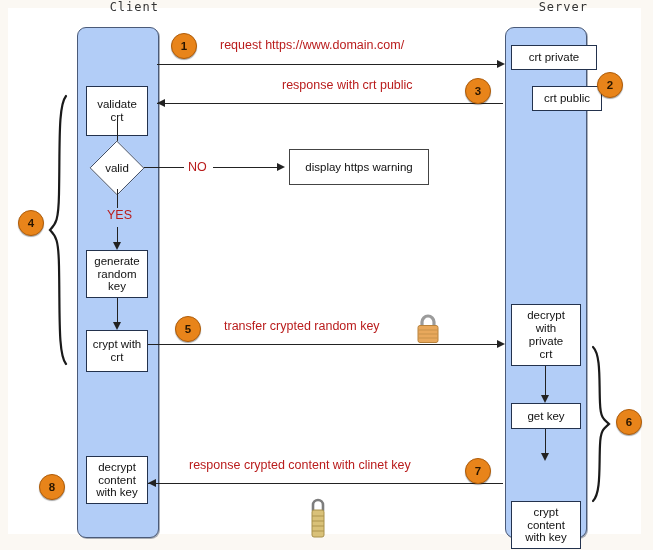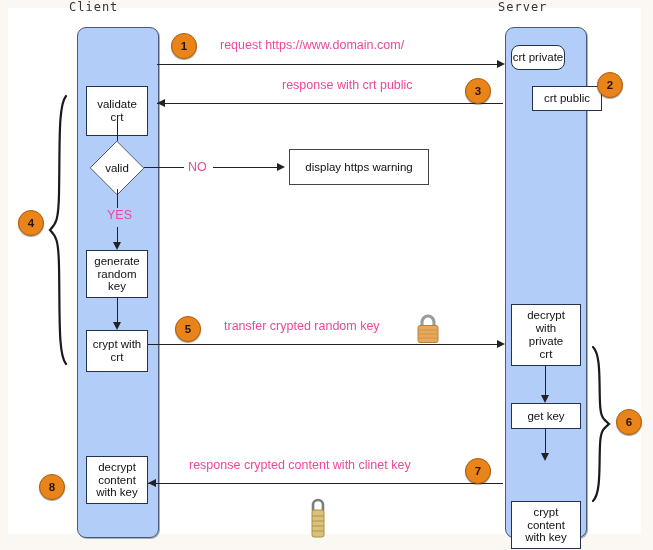--- a/index.html
+++ b/index.html
@@ -20,21 +20,21 @@
   .lbl{
     position:absolute;
     color:#1a1a1a;
     white-space:nowrap;
     line-height:1.12;
   }
   
   .actor-title{
     font-family:"DejaVu Sans Mono","Liberation Mono",monospace;
     font-size:12px;letter-spacing:1px;color:#333;
-    text-align:left;
+    text-align:right;
   }
   
   .lifeline{
     position:absolute;
     background:#b2cdf7;
     border:1.5px solid #4a5a78;
     border-radius:9px;
     box-shadow:1px 1px 0 rgba(90,100,120,.5);
   }
   
@@ -89,21 +89,21 @@
     position:absolute;width:0;height:0;
     border-top:4.5px solid transparent;border-bottom:4.5px solid transparent;
     border-right:8px solid #222;
   }
   .arrow-d{
     position:absolute;width:0;height:0;
     border-left:4.5px solid transparent;border-right:4.5px solid transparent;
     border-top:8px solid #222;
   }
   
-  .msg{font-size:12.5px;color:#ec4899;}
+  .msg{font-size:12.5px;color:#b91c1c;}
   
   .brace{position:absolute;}
   
   .lock{position:absolute;}
 </style>
 </head>
 <body>
 
 <div id="canvas">
   <div id="plot">
@@ -152,21 +152,21 @@
       <span style="white-space:pre-line;">crypt with
 crt</span>
     </div>
 
     <div class="pbox" style="left:78px;top:448px;width:62px;height:48px;">
       <span style="white-space:pre-line;">decrypt
 content
 with key</span>
     </div>
 
-    <div class="pbox" style="left:503px;top:37px;width:54px;height:25px;border-radius:8px;">
+    <div class="pbox" style="left:503px;top:37px;width:86px;height:25px;">
       <span>crt private</span>
     </div>
     <div class="pbox" style="left:524px;top:78px;width:70px;height:25px;">
       <span>crt public</span>
     </div>
 
     <div class="pbox" style="left:503px;top:296px;width:70px;height:62px;">
       <span style="white-space:pre-line;">decrypt
 with
 private

